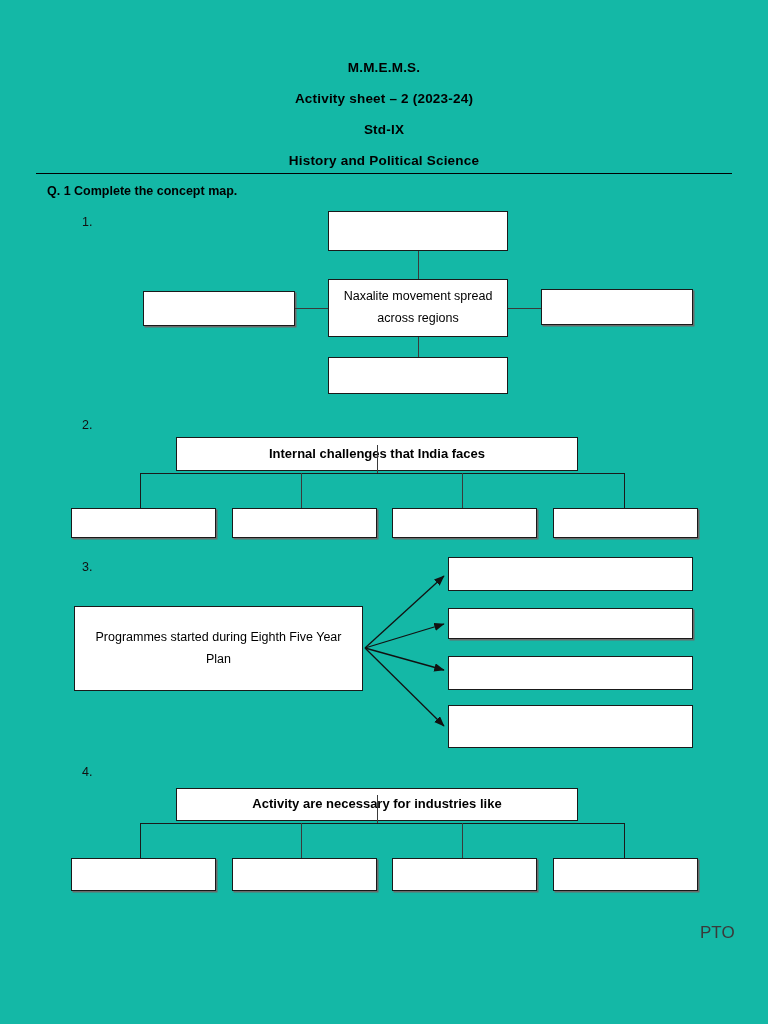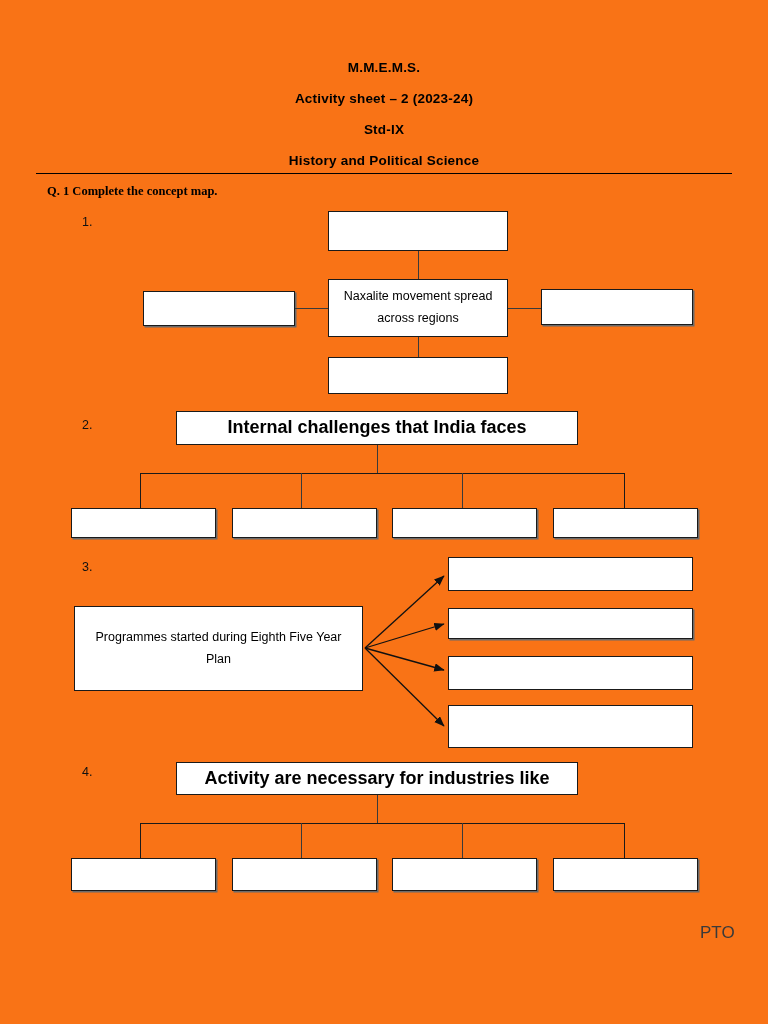--- a/index.html
+++ b/index.html
@@ -8,21 +8,21 @@
     background: #ffffff;
   }
   body {
     font-family: "Liberation Sans", sans-serif;
     color: #000000;
   }
   #page {
     position: relative;
     width: 768px;
     height: 1024px;
-    background: #f97316;
+    background: #14b8a6;
     overflow: hidden;
   }
 
   
   .hdr-line {
     position: absolute;
     left: 0;
     width: 768px;
     text-align: center;
     font-weight: bold;
@@ -44,21 +44,20 @@
     border-top: 1px solid #000000;
   }
 
   #qline {
     position: absolute;
     left: 47px;
     top: 184px;
     font-weight: bold;
     font-size: 12.5px;
     white-space: nowrap;
-    font-family: Liberation Serif, serif;
   }
 
   
   .num {
     position: absolute;
     left: 82px;
     font-size: 12.5px;
     color: #111111;
   }
   #num1 { top: 215px; }
@@ -78,21 +77,22 @@
     text-align: center;
     font-size: 12.5px;
     line-height: 1.75;
     padding: 2px 6px;
   }
   .box.shadow {
     box-shadow: 1.5px 1.5px 0 #6b6b6b;
   }
   .box.bold {
     font-weight: bold;
-    font-size: 18px;
+    font-size: 13px;
+    margin-top: 26px;
   }
   .box.empty { color: transparent; }
 
   
   .vline {
     position: absolute;
     width: 0;
     border-left: 1.1px solid #3a3a3a;
   }
   .hline {

